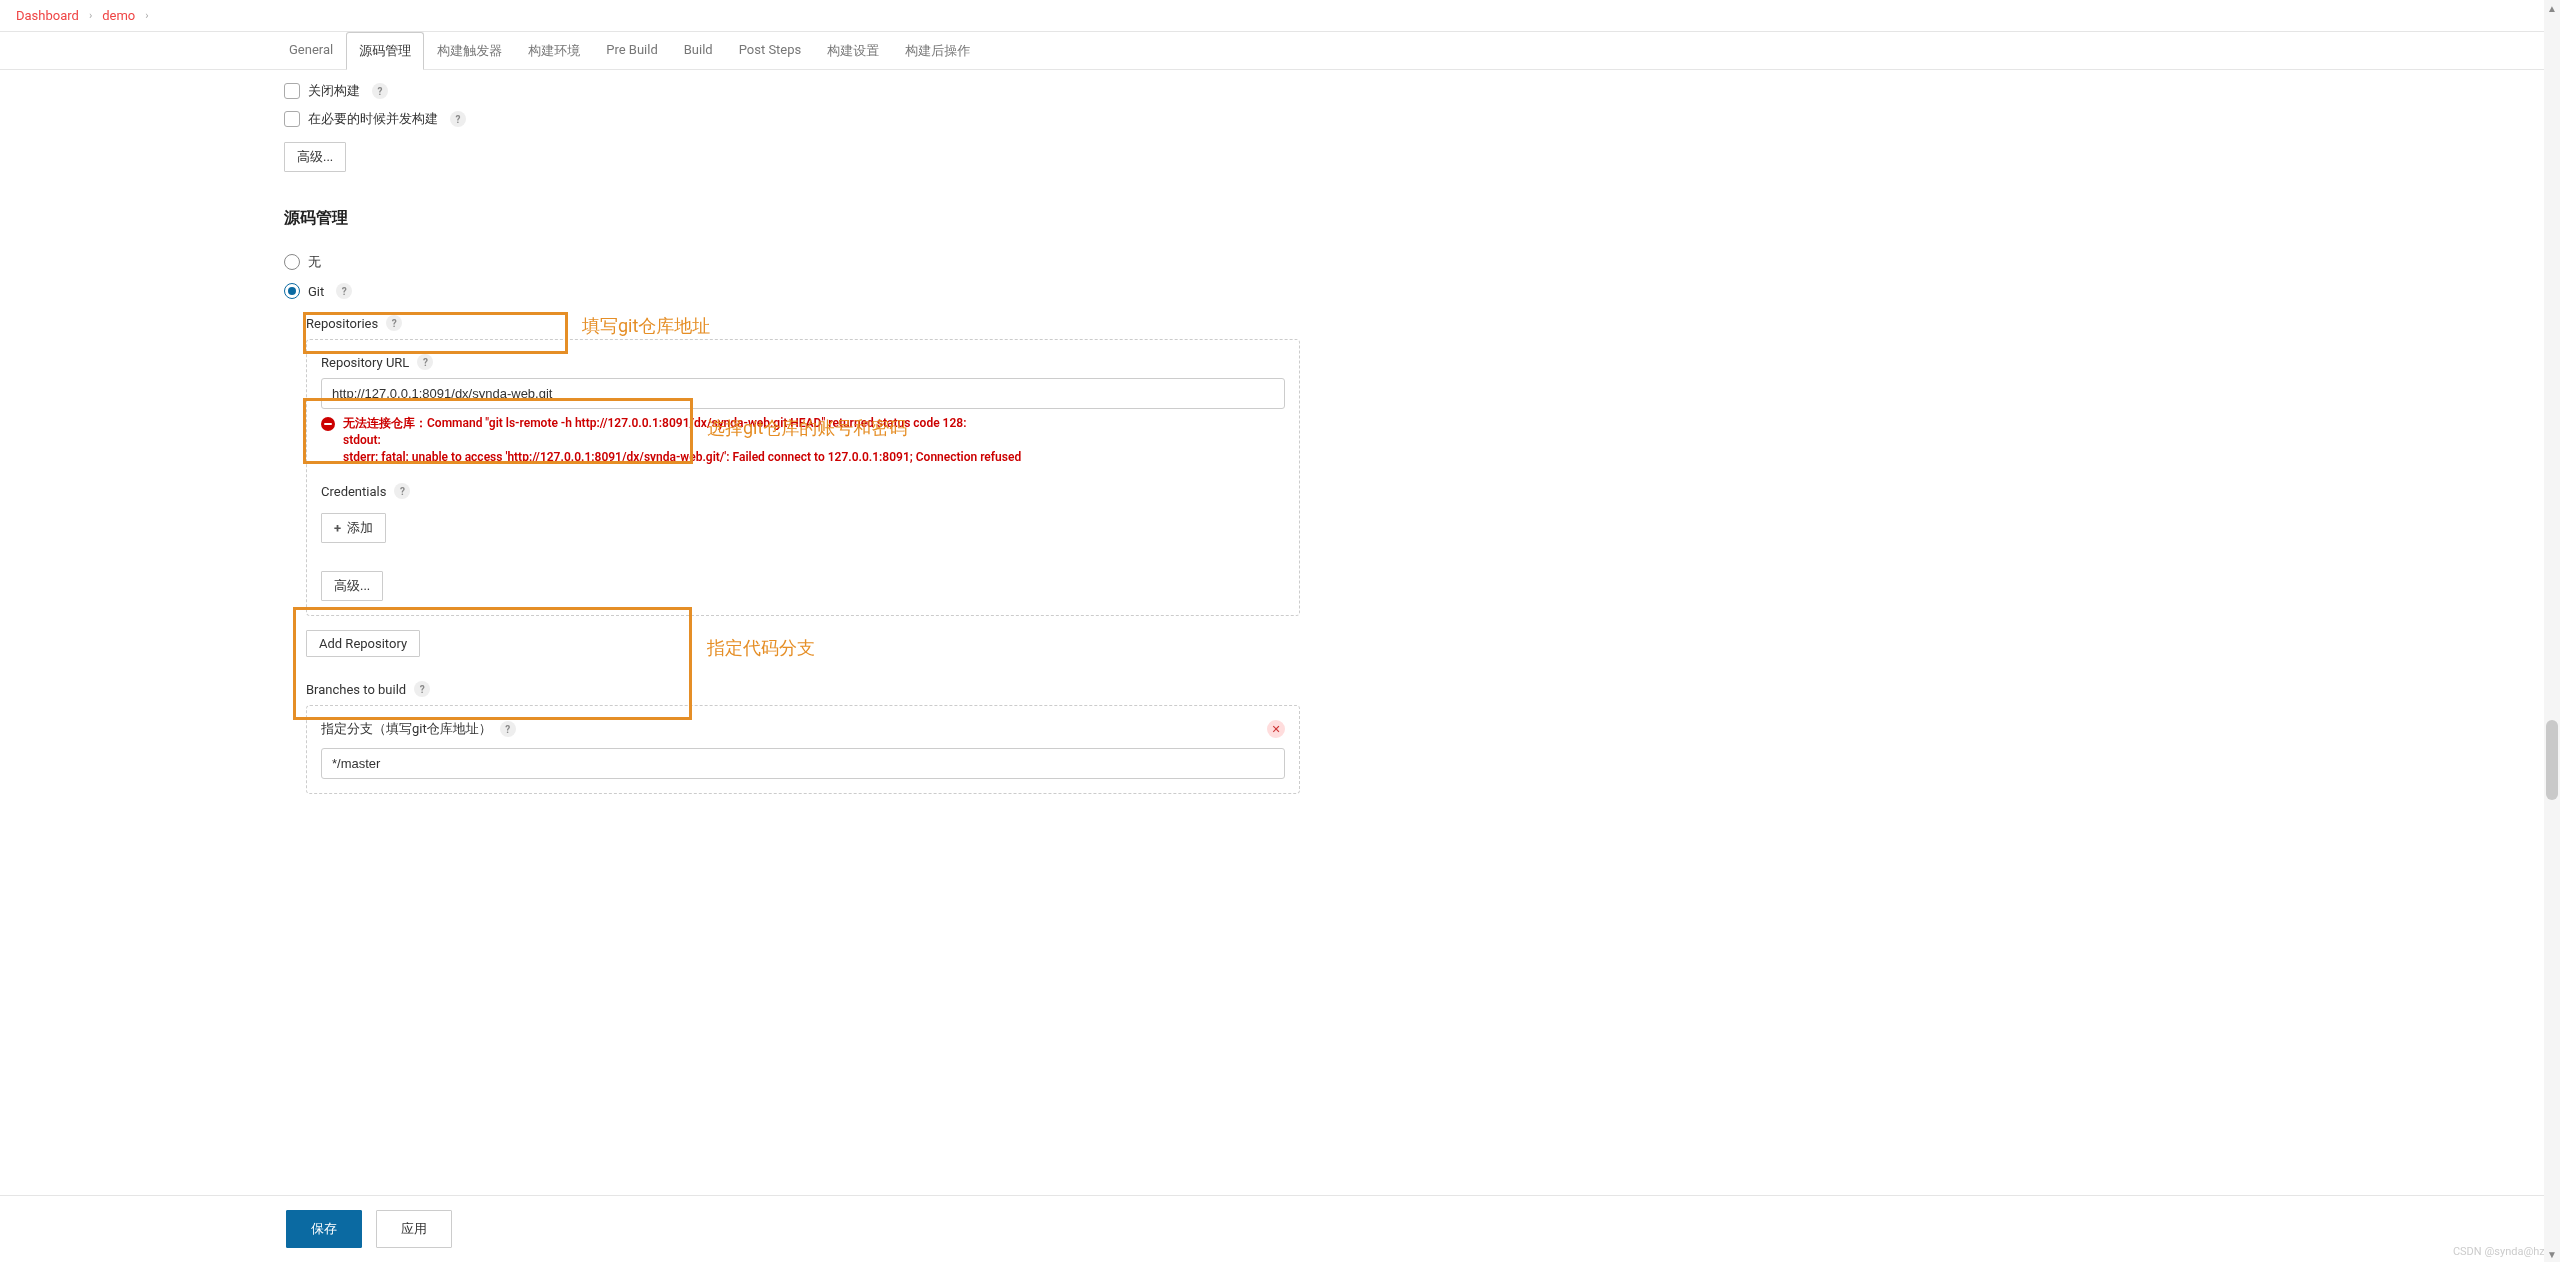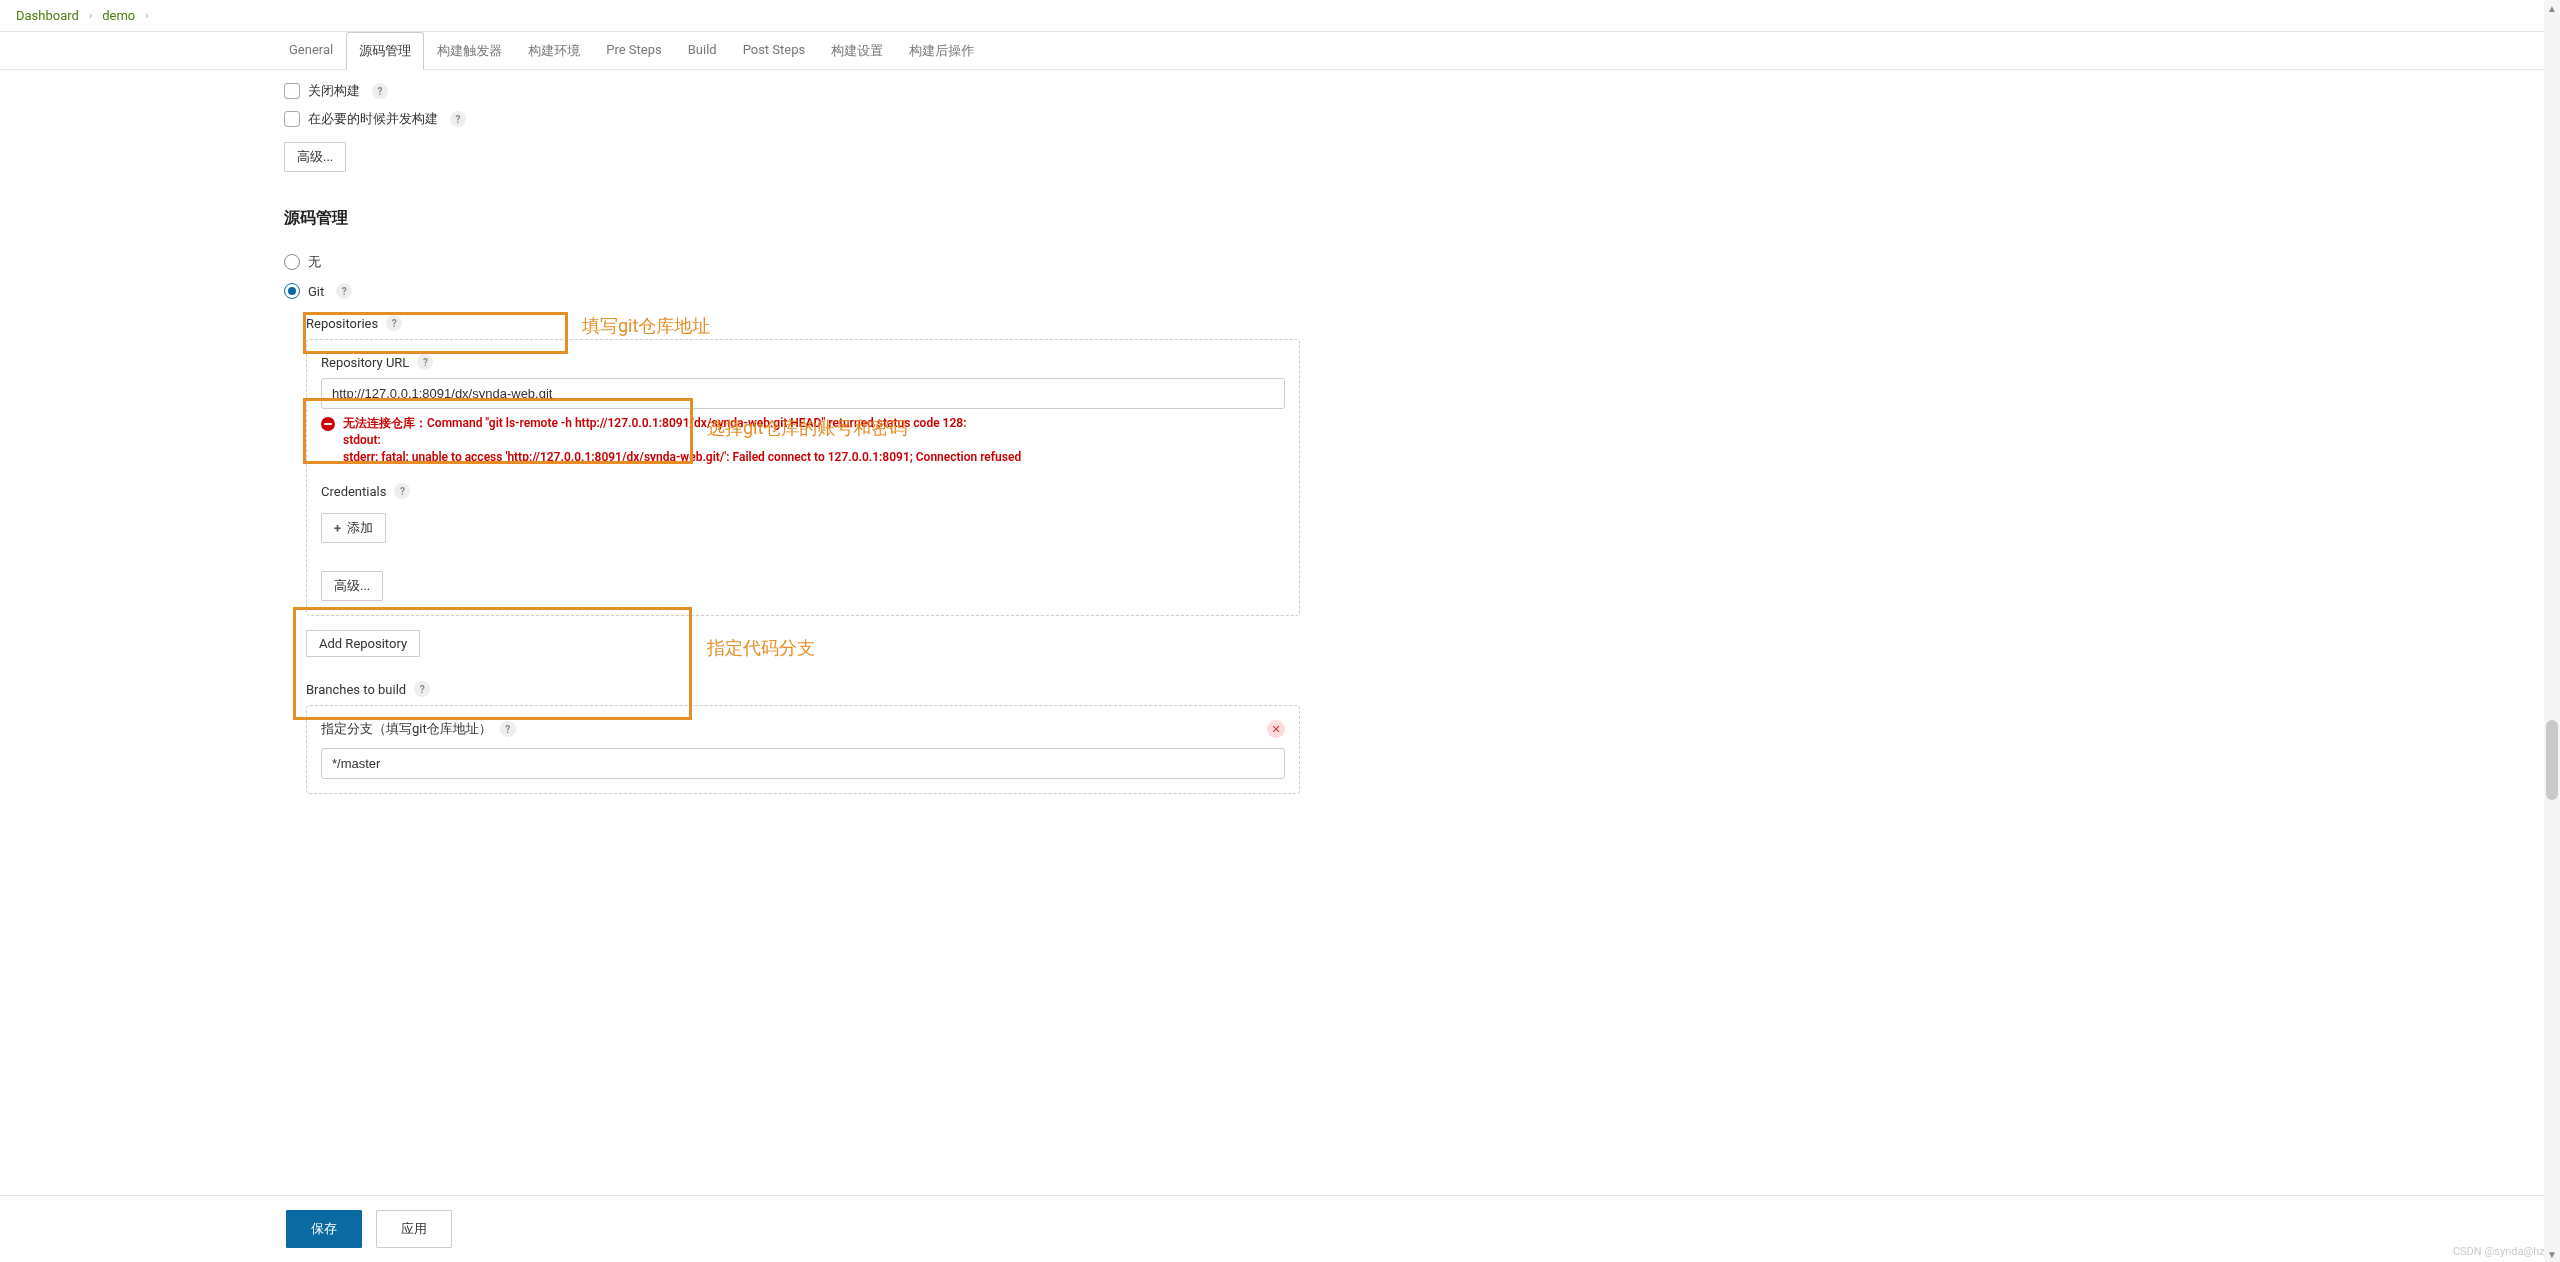--- a/index.html
+++ b/index.html
@@ -15,21 +15,21 @@
     }
     .breadcrumb {
       padding: 8px 16px;
       border-bottom: 1px solid #e5e5e5;
       display: flex;
       align-items: center;
       gap: 10px;
       font-size: 13px;
       color: #555;
     }
-    .breadcrumb a { color: #4d7c0f; text-decoration: none; }
+    .breadcrumb a { color: #ef4444; text-decoration: none; }
     .breadcrumb .sep { color: #aaa; font-size: 11px; }
     .tabs {
       display: flex;
       border-bottom: 1px solid #e5e5e5;
       padding-left: 276px;
       background: #fff;
       text-align: center;
     }
     .tabs .tab {
       padding: 9px 12px;
@@ -278,21 +278,21 @@
   <span class="sep">›</span>
   <a href="#">demo</a>
   <span class="sep">›</span>
 </div>
 
 <div class="tabs">
   <span class="tab">General</span>
   <span class="tab active">源码管理</span>
   <span class="tab">构建触发器</span>
   <span class="tab">构建环境</span>
-  <span class="tab">Pre Steps</span>
+  <span class="tab">Pre Build</span>
   <span class="tab">Build</span>
   <span class="tab">Post Steps</span>
   <span class="tab">构建设置</span>
   <span class="tab">构建后操作</span>
 </div>
 
 <div class="content">
 
   <div class="checkbox-row">
     <span class="checkbox"></span>

